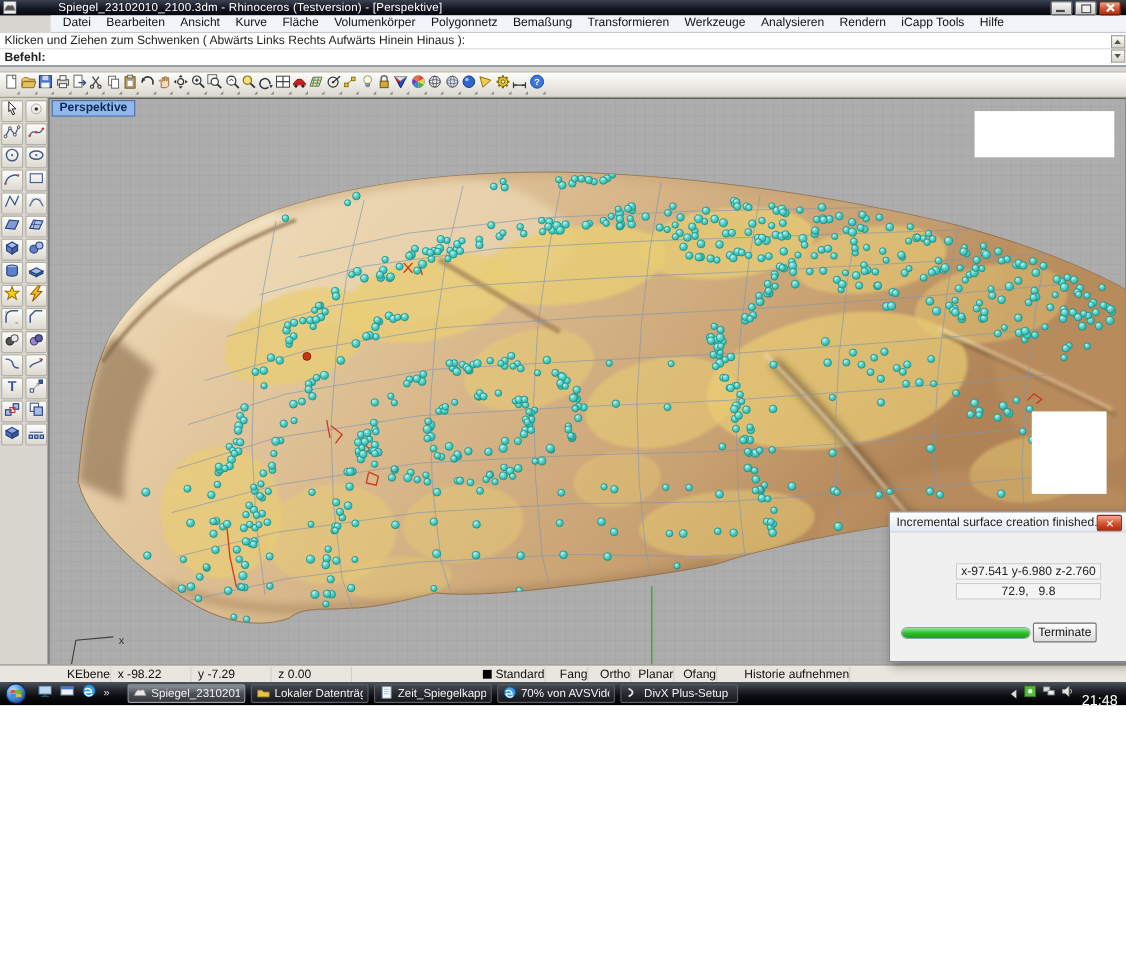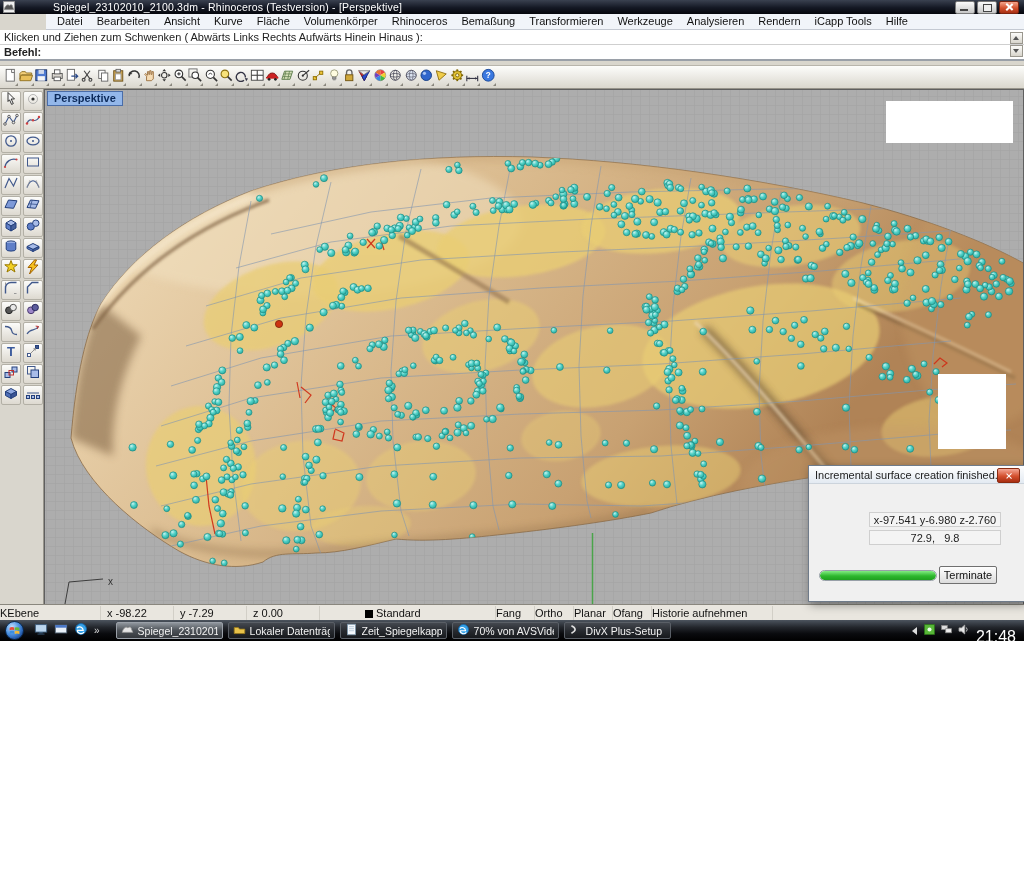--- a/index.html
+++ b/index.html
@@ -74,21 +74,21 @@
              text-align:center;line-height:14px;color:#222;white-space:pre;box-sizing:border-box;}
   .dlg-progress{position:absolute;left:10px;top:104px;width:118px;height:11px;border:1px solid #98a0a8;
                 border-radius:6px;background:#e6e6e6;overflow:hidden;box-sizing:border-box;}
   .dlg-progress-fill{height:100%;border-radius:6px;background:linear-gradient(#84ec84,#2eb82e 55%,#1f9f1f);}
   .dlg-btn{position:absolute;left:130px;top:100px;width:58px;height:18px;border:1px solid #707070;border-radius:2px;
            background:linear-gradient(#fefefe,#dcdcdc);text-align:center;line-height:16px;color:#111;box-sizing:border-box;}
 
   
   .statusbar{position:absolute;left:0;top:604px;width:1024px;height:16px;background:#e9e6df;
              border-top:1px solid #8a877e;display:flex;align-items:center;font-size:11px;color:#111;box-sizing:border-box;}
-  .seg{height:14px;line-height:14px;border-right:1px solid #d2cfc7;text-align:left;white-space:nowrap;overflow:hidden;}
+  .seg{height:14px;line-height:14px;border-right:1px solid #d2cfc7;text-align:right;white-space:nowrap;overflow:hidden;}
   .layerchip{display:inline-block;width:8px;height:8px;background:#000;vertical-align:-1px;margin-right:3px;}
 
   
   .taskbar{position:absolute;left:0;top:620px;width:1024px;height:21px;
            background:linear-gradient(#4c545e,#23262c 35%,#0a0b0e 65%,#000);display:flex;align-items:center;z-index:30;}
   .orb{width:19px;height:19px;border-radius:50%;margin-left:5px;flex:none;
        background:radial-gradient(circle at 35% 30%,#c2e2ff,#4a90e0 45%,#1a4a9a 80%,#0a2a60);
        border:1px solid #0a2a50;display:flex;align-items:center;justify-content:center;box-sizing:border-box;}
   .orb svg{width:13px;height:13px;}
   .ql{display:flex;gap:4px;margin-left:9px;align-items:center;}
@@ -98,21 +98,21 @@
   .tbtns{display:flex;gap:5px;margin-left:16px;}
   .tb{width:107px;height:17px;border-radius:2px;border:1px solid #5a5f66;
       background:linear-gradient(#44484f,#26292e 55%,#17191d);display:flex;align-items:center;
       padding:0 4px;color:#f2f2f2;font-size:10.5px;gap:4px;overflow:hidden;white-space:nowrap;box-sizing:border-box;}
   .tb.active{background:linear-gradient(#8f959c,#4c5157 50%,#34373c);border-color:#9aa0a8;}
   .tb svg{width:13px;height:13px;flex:none;}
   .tb .lbl{overflow:hidden;text-overflow:clip;}
   .tray{margin-left:auto;display:flex;align-items:center;gap:6px;padding-right:8px;}
   .tray svg{width:13px;height:13px;}
   .tray .tchev{width:0;height:0;border-top:4px solid transparent;border-bottom:4px solid transparent;border-right:5px solid #ddd;}
-  .clock{font-size:16px;color:#fff;margin-top:12px;}
+  .clock{font-size:13px;color:#fff;margin-top:12px;}
 </style>
 </head>
 <body>
 
 <div class="page">
   <div class="app">
 
     <div class="titlebar">
       <span class="title-ico" id="title-ico"><svg viewBox="0 0 16 16" width="12" height="12">
             <rect x="0.5" y="0.5" width="15" height="15" fill="#f0f0f0" stroke="#888"></rect>
@@ -132,21 +132,21 @@
       </span>
     </div>
 
     <div class="menubar" id="menubar">
         <span class="menu-item">Datei</span>
         <span class="menu-item">Bearbeiten</span>
         <span class="menu-item">Ansicht</span>
         <span class="menu-item">Kurve</span>
         <span class="menu-item">Fläche</span>
         <span class="menu-item">Volumenkörper</span>
-        <span class="menu-item">Rhinoceros</span>
+        <span class="menu-item">Polygonnetz</span>
         <span class="menu-item">Bemaßung</span>
         <span class="menu-item">Transformieren</span>
         <span class="menu-item">Werkzeuge</span>
         <span class="menu-item">Analysieren</span>
         <span class="menu-item">Rendern</span>
         <span class="menu-item">iCapp Tools</span>
         <span class="menu-item">Hilfe</span>
       </div>
 
     <div class="cmdwrap">

